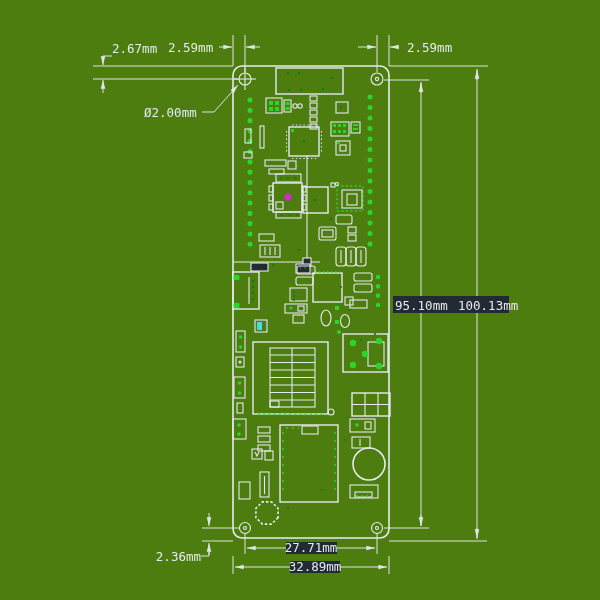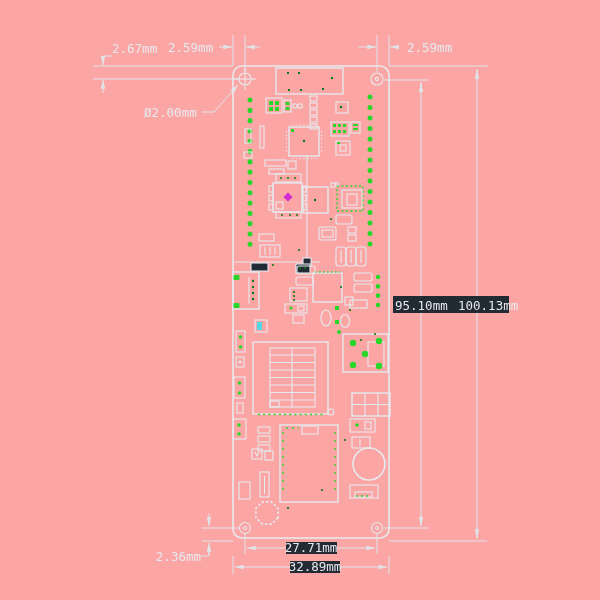--- a/index.html
+++ b/index.html
@@ -1,16 +1,16 @@
 <!DOCTYPE html>
 <html><head>
 <meta charset="utf-8">
 <style>
   html,body{margin:0;padding:0;background:#222a34;}
-  .stage{position:relative;width:600px;height:600px;background:#fca5a5;overflow:hidden;}
+  .stage{position:relative;width:600px;height:600px;background:#4d7c0f;overflow:hidden;}
   svg{display:block;}
   .w{stroke:#e6eaee;fill:none;stroke-width:1.1;}
   .w14{stroke:#e6eaee;fill:none;stroke-width:1.4;}
   .w16{stroke:#e6eaee;fill:none;stroke-width:1.6;}
   .dim{stroke:#dfe4e8;fill:none;stroke-width:1;}
   .padg{fill:#2bd62b;stroke:none;}
   .dg{fill:#0e7a16;stroke:none;}
   .dotrow{stroke:#2bd62b;fill:none;stroke-linecap:round;}
   .gdash{stroke:#2bd62b;fill:none;stroke-width:1.4;}
   text{font-family:"DejaVu Sans Mono","Liberation Mono",monospace;font-size:12.5px;fill:#e6eaee;}

